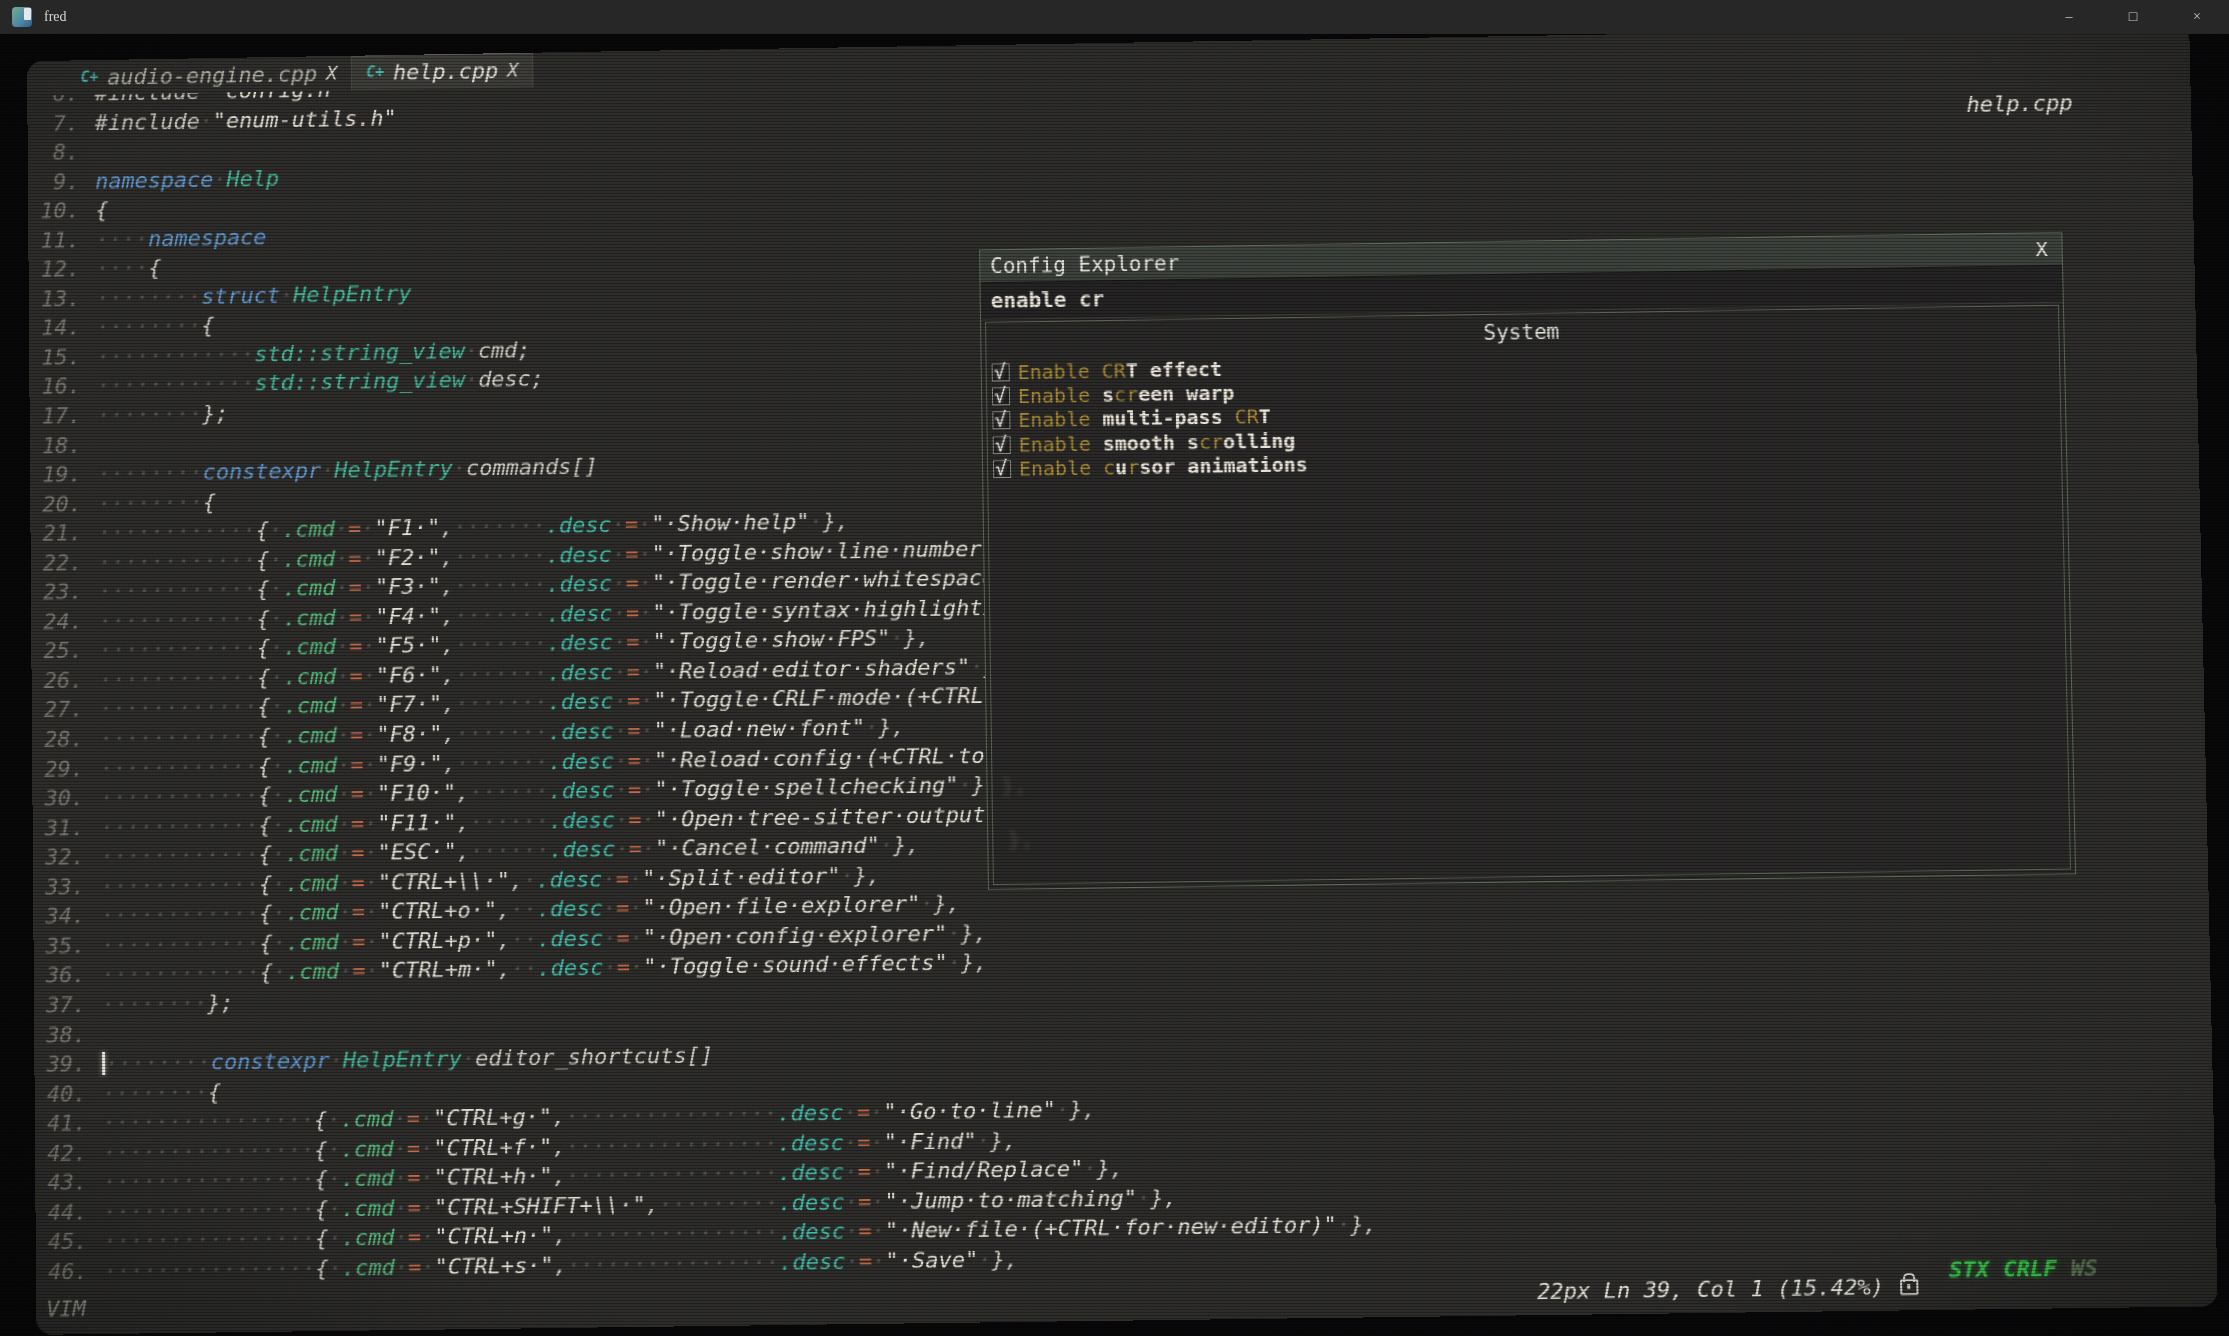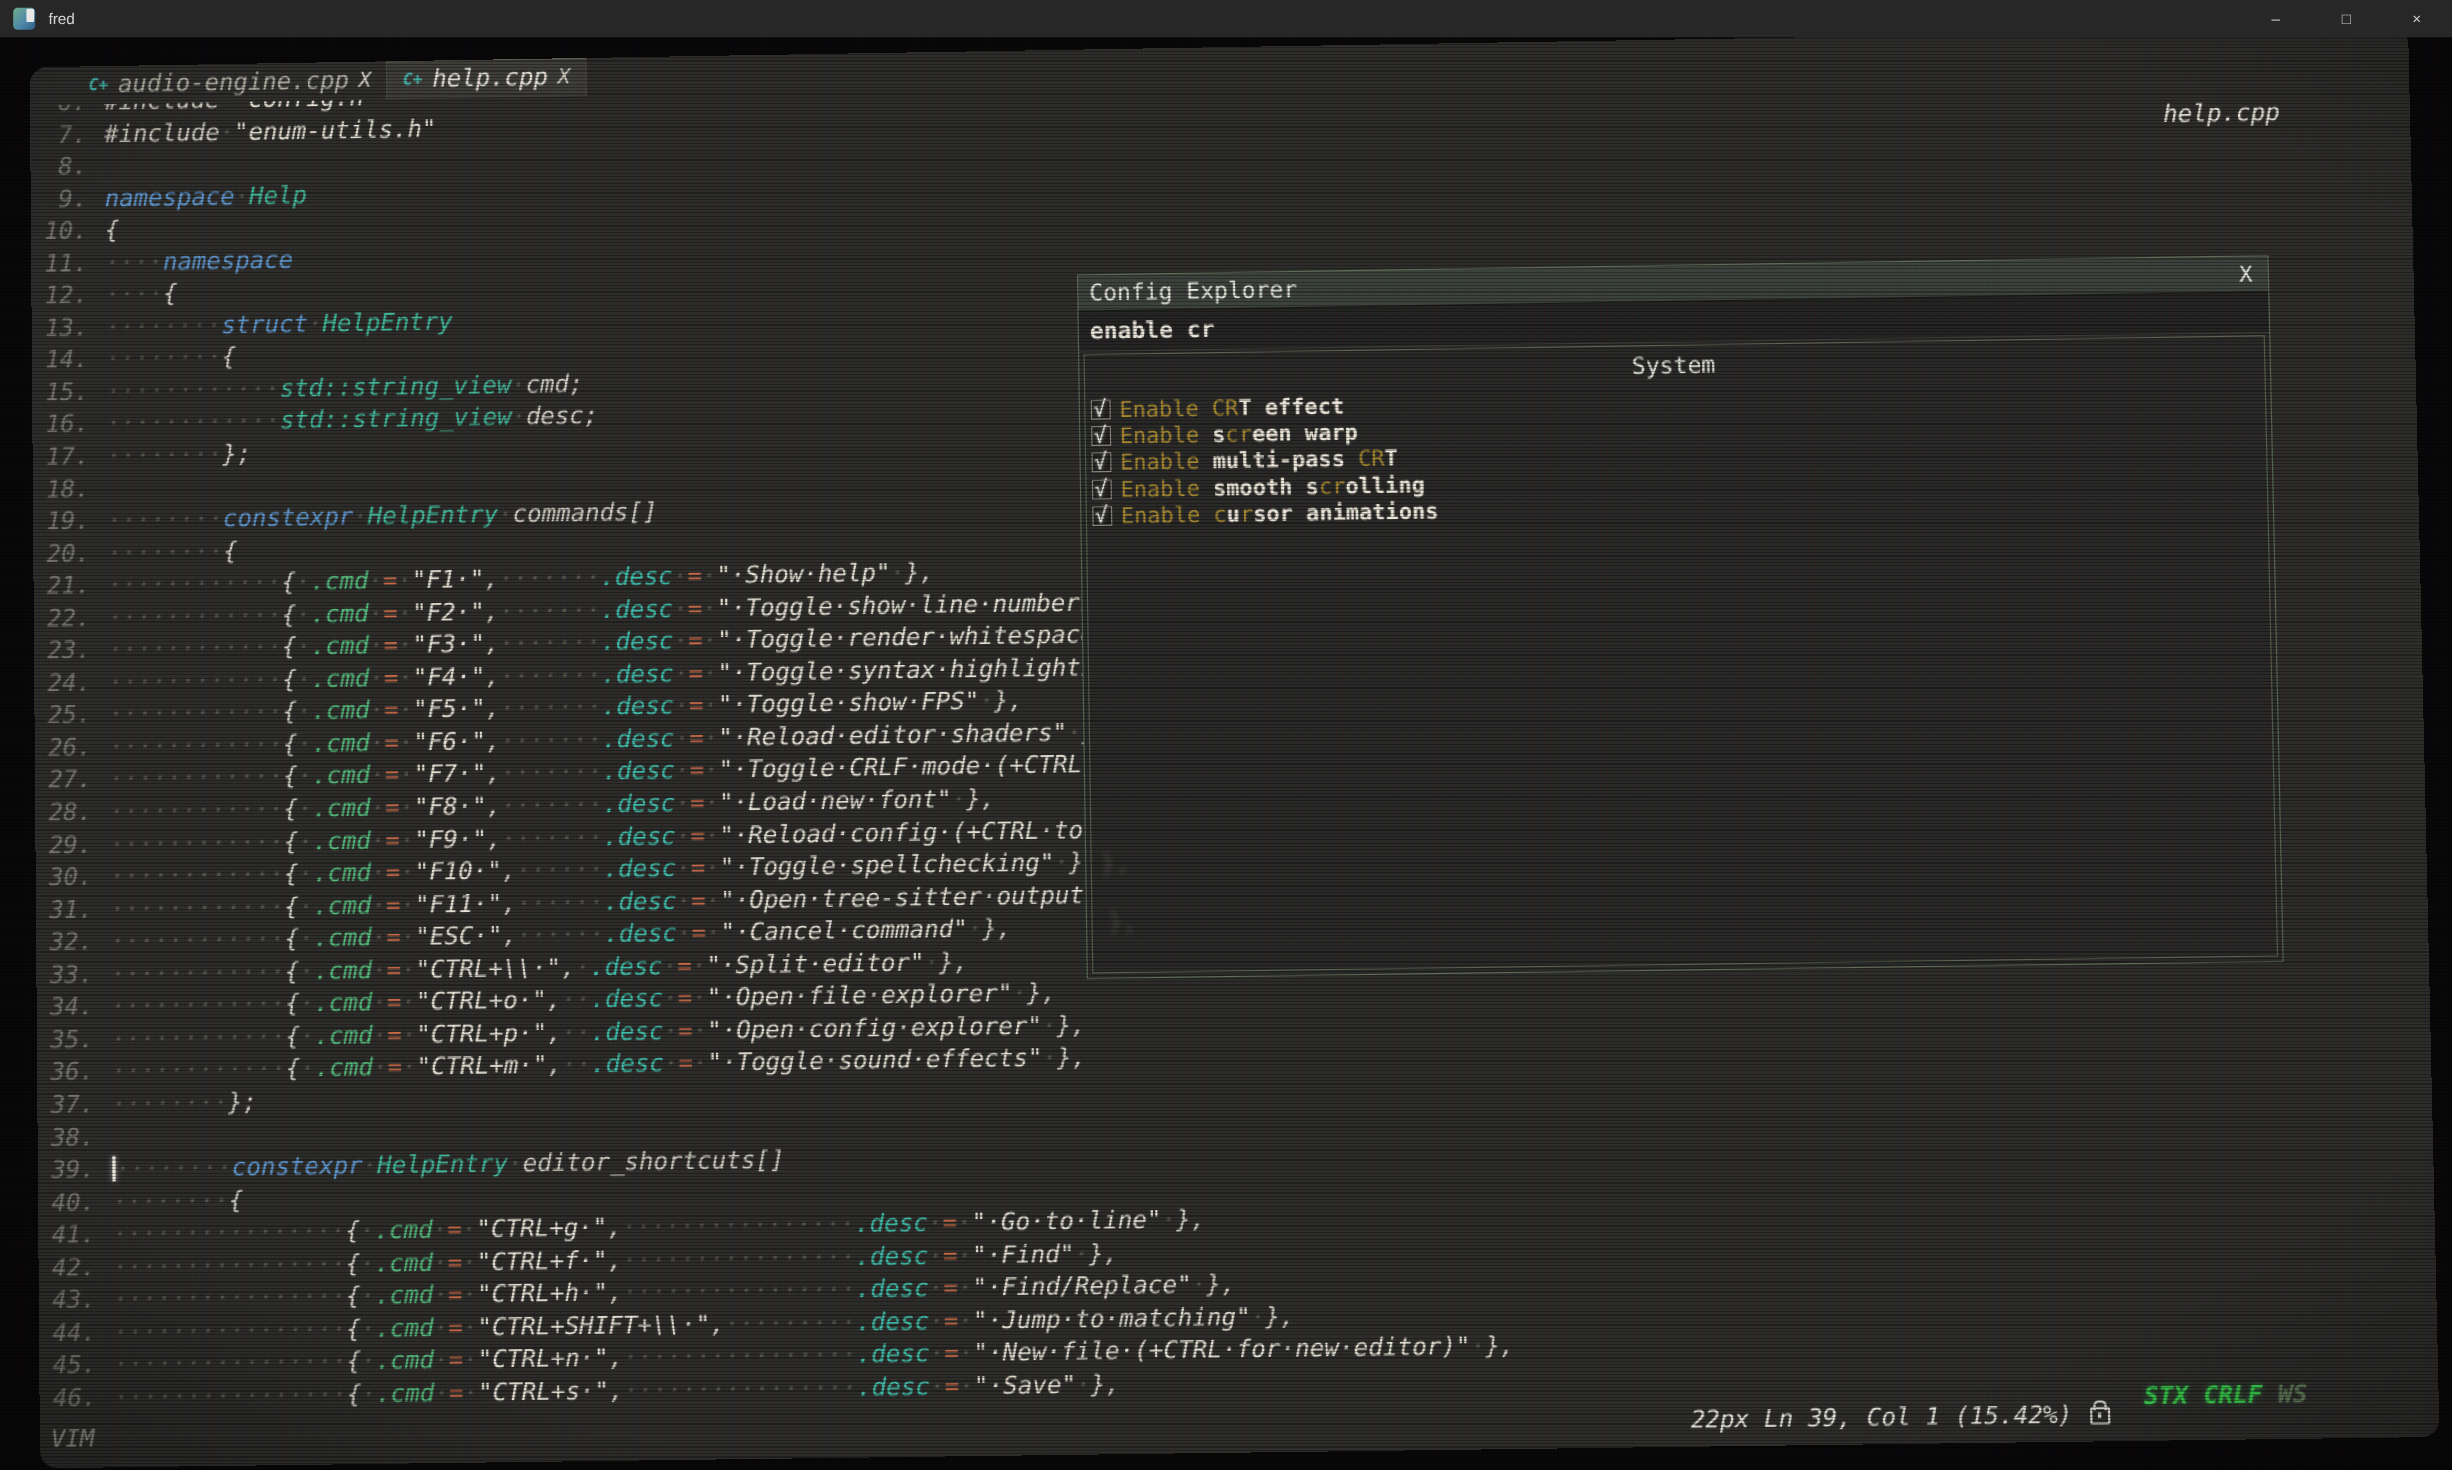--- a/index.html
+++ b/index.html
@@ -1,21 +1,21 @@
 <!DOCTYPE html>
 <html><head>
 <meta charset="utf-8">
 <style>
   html,body{margin:0;padding:0;background:#000;}
   #stage{position:relative;width:2229px;height:1336px;background:#020202;overflow:hidden;
          font-family:"DejaVu Sans Mono",monospace;}
 
   
   .titlebar{position:absolute;left:0;top:0;width:100%;height:34px;background:#272727;
-            display:flex;align-items:center;font-family:Liberation Sans, sans-serif;z-index:100;}
+            display:flex;align-items:center;font-family:Liberation Serif, serif;z-index:100;}
   .app-icon{width:20px;height:20px;margin-left:12px;border-radius:4px;position:relative;
             background:linear-gradient(135deg,#6fae8e 0%,#4d86a8 60%,#2e5d85 100%);overflow:hidden;}
   .app-icon::after{content:"";position:absolute;right:1px;top:1px;width:7px;height:12px;background:#e8e8e8;border-radius:1px;}
   .win-title{color:#d6d6d6;font-size:14px;margin-left:12px;}
   .win-controls{margin-left:auto;display:flex;height:100%;}
   .win-btn{width:64px;height:100%;display:flex;align-items:center;justify-content:center;
            color:#c9c9c9;font-size:14px;cursor:default;}
 
   
   .screen{position:absolute;left:0;top:34px;right:0;bottom:0;background:#040404;overflow:hidden;}

